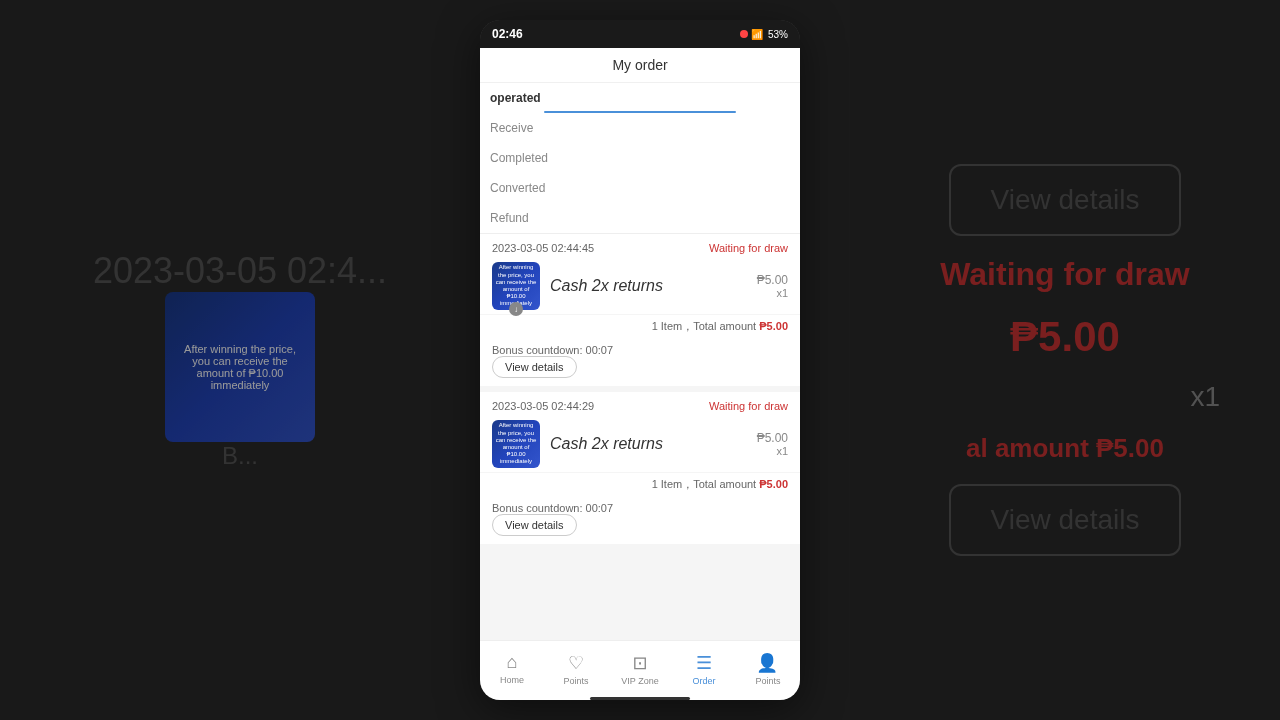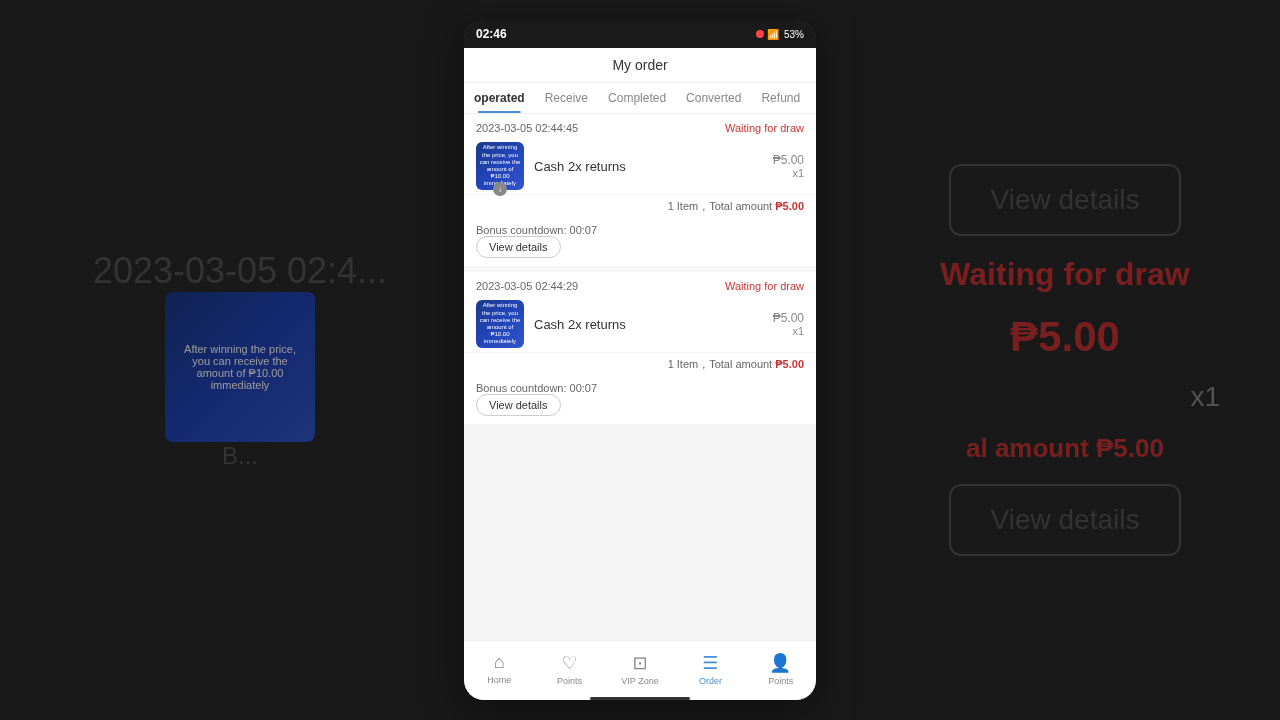--- a/index.html
+++ b/index.html
@@ -97,21 +97,21 @@
     .bg-right-view2 {
       border: 2px solid #555;
       border-radius: 12px;
       padding: 18px 40px;
       color: #555;
       font-size: 28px;
     }
 
     
     .phone {
-      width: 352px;
+      width: 320px;
       height: 680px;
       background: #404040;
       border-radius: 20px;
       overflow: hidden;
       display: flex;
       flex-direction: column;
       position: relative;
       z-index: 10;
       box-shadow: 0 10px 40px rgba(0,0,0,0.5);
     }
@@ -159,20 +159,21 @@
       font-weight: 500;
     }
 
     
     .tabs {
       display: flex;
       background: #fff;
       border-bottom: 1px solid #eee;
       flex-shrink: 0;
       overflow-x: auto;
+      flex-direction: column;
     }
     .tabs::-webkit-scrollbar { display: none; }
     .tab-item {
       padding: 8px 10px;
       font-size: 12px;
       color: #888;
       white-space: nowrap;
       cursor: pointer;
       position: relative;
       flex-shrink: 0;
@@ -255,23 +256,24 @@
       display: flex;
       align-items: center;
       justify-content: center;
       color: #fff;
       font-size: 8px;
     }
     .order-item-info {
       flex: 1;
     }
     .order-item-name {
-      font-size: 13px;
+      font-size: 16px;
       color: #333;
       font-weight: 500;
+      font-style: italic;
     }
     .order-item-price-row {
       display: flex;
       justify-content: flex-end;
       flex-direction: column;
       align-items: flex-end;
     }
     .order-item-price {
       font-size: 12px;
       color: #888;

